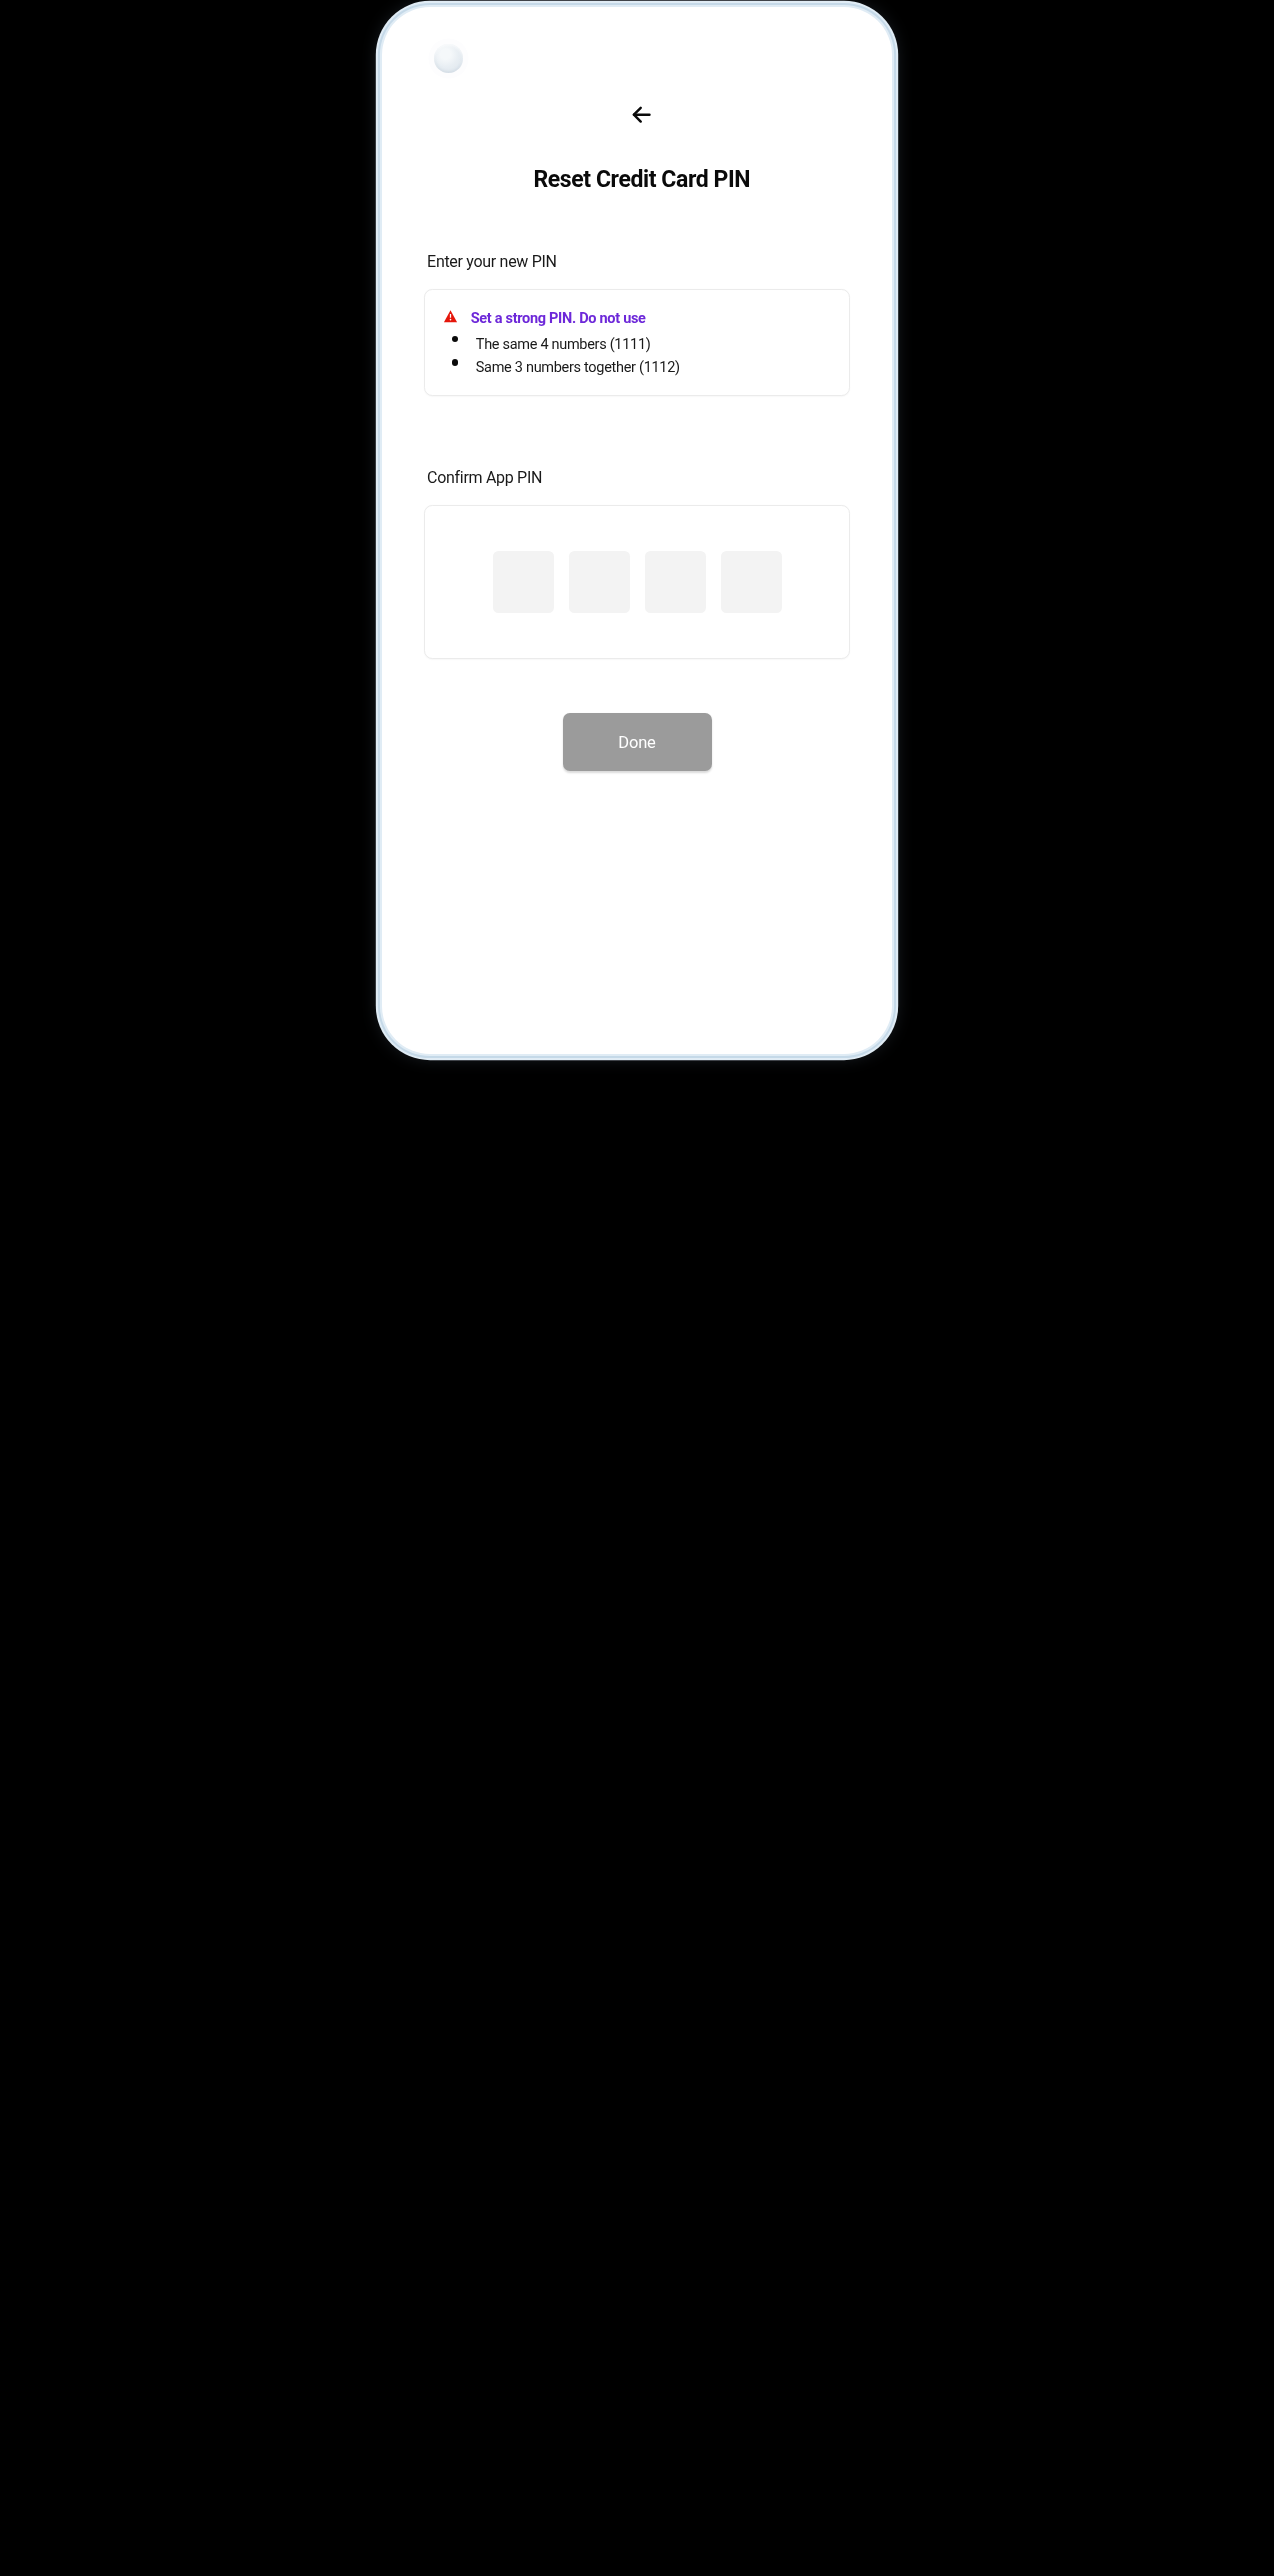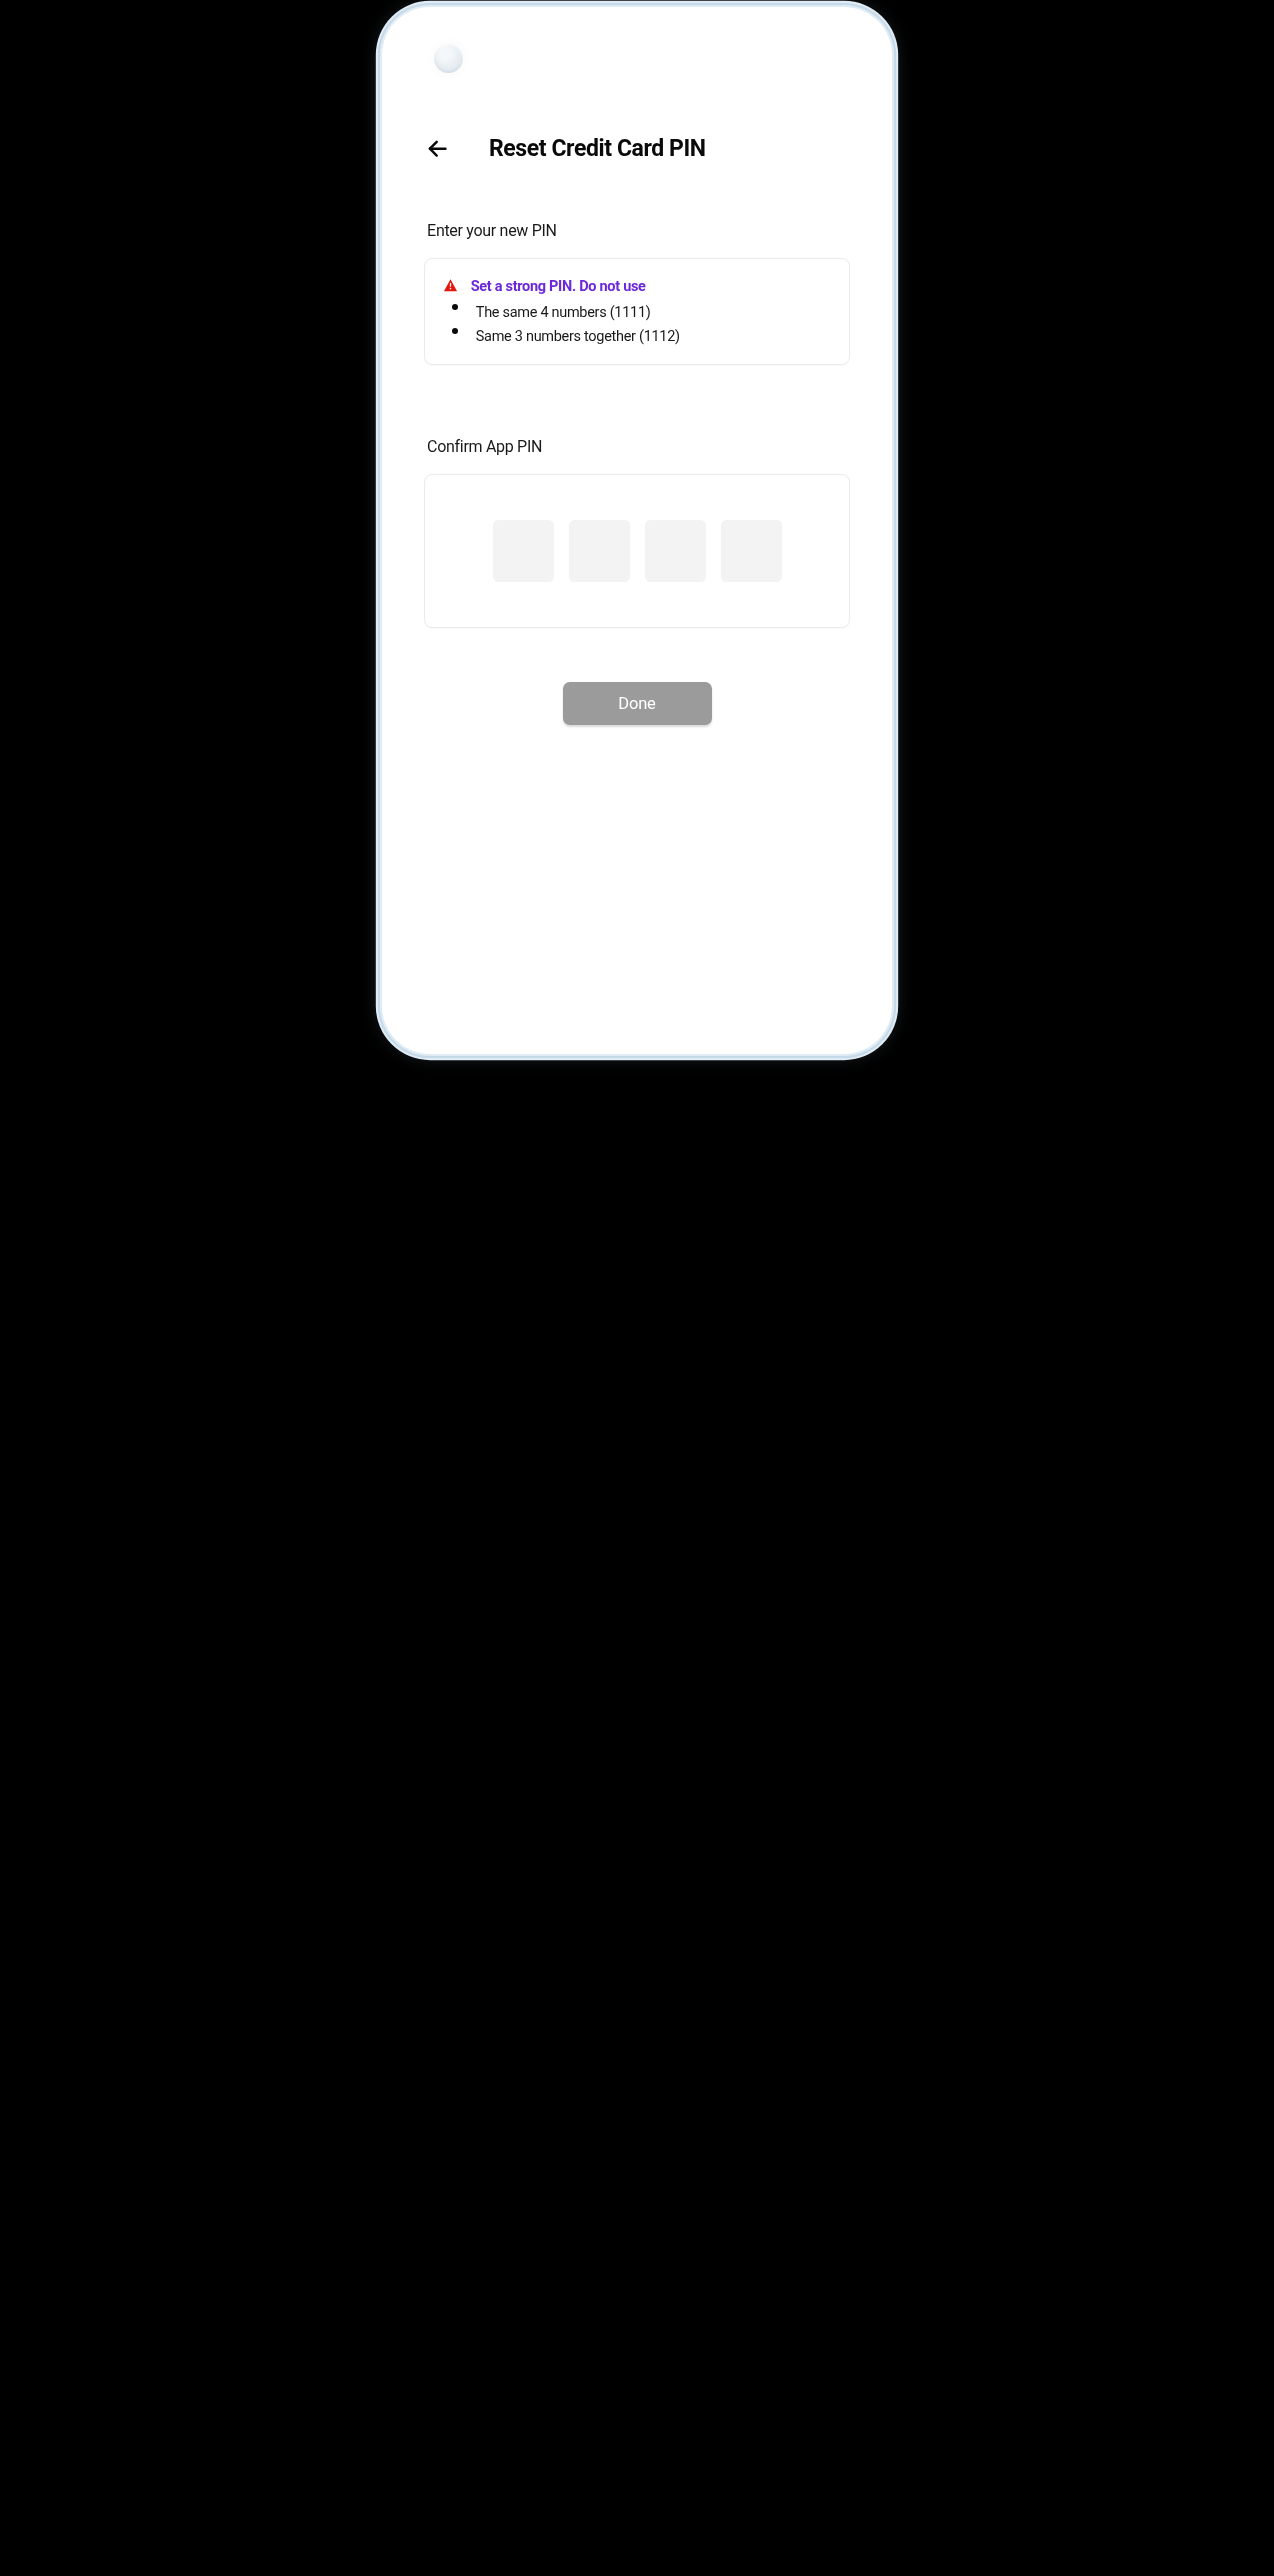--- a/index.html
+++ b/index.html
@@ -56,23 +56,24 @@
         0 0 0 5.5px #fdfdfe;
       position: absolute;
       top: 37px;
       left: 52px;
     }
 
     .header {
       display: flex;
       align-items: center;
       gap: 40px;
-      margin-top: 94px;
+      margin-top: 62px;
       margin-bottom: 59px;
       padding-left: 9.6px;
+      flex-direction: column;
     }
 
     .back-icon {
       display: flex;
       align-items: center;
       justify-content: center;
       cursor: pointer;
     }
 
     .page-title {
@@ -184,21 +185,21 @@
       border-radius: 50%;
       background: #0a0a0a;
       flex-shrink: 0;
       margin-left: 5.5px;
     }
 
     .done-button {
       display: block;
       margin: 0 auto;
       width: 149px;
-      height: 43px;
+      height: 58px;
       background: #9b9b9b;
       color: #fff;
       border: none;
       border-radius: 6.9px;
       font-size: 16.5px;
       font-weight: 400;
       letter-spacing: -0.2px;
       cursor: pointer;
       box-shadow: 0 1.4px 2.1px rgba(0,0,0,0.15);
     }

